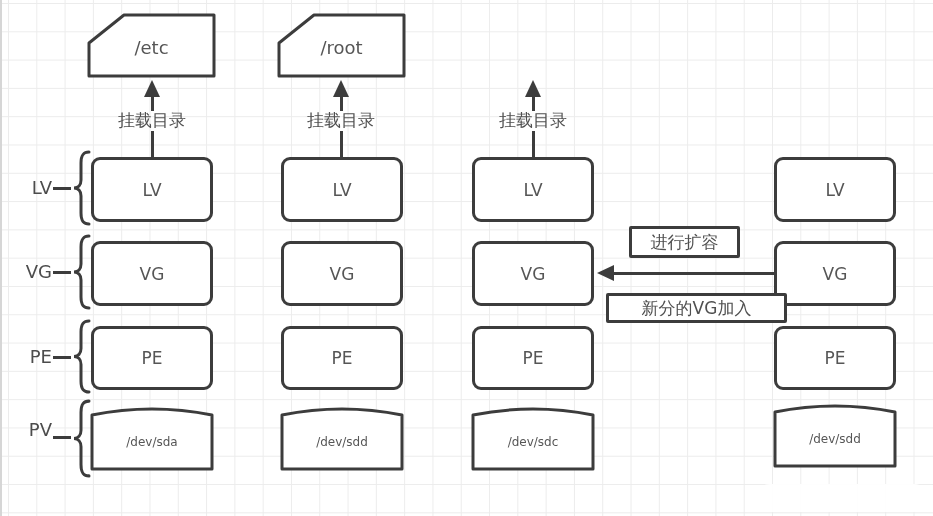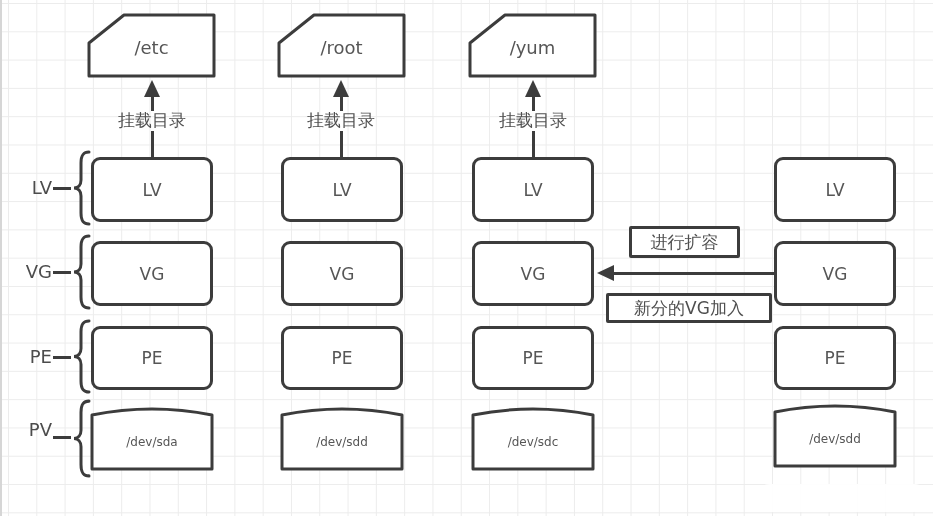--- a/index.html
+++ b/index.html
@@ -125,26 +125,20 @@
       <path d="M 38,2 L 128,2 L 128,63 L 3,63 L 3,30 Z" fill="#fff" stroke="#3c3c3c" stroke-width="3" stroke-linejoin="round"></path>
     </svg>
     <div class="folder-label">/root</div>
   </div>
   <div class="folder" style="left:86px">
     <svg width="131" height="66" viewBox="0 0 131 66">
       <path d="M 38,2 L 128,2 L 128,63 L 3,63 L 3,30 Z" fill="#fff" stroke="#3c3c3c" stroke-width="3" stroke-linejoin="round"></path>
     </svg>
     <div class="folder-label">/etc</div>
   </div>
-  <div class="folder" style="left:467px">
-    <svg width="131" height="66" viewBox="0 0 131 66">
-      <path d="M 38,2 L 128,2 L 128,63 L 3,63 L 3,30 Z" fill="#fff" stroke="#3c3c3c" stroke-width="3" stroke-linejoin="round"></path>
-    </svg>
-    <div class="folder-label">/yum</div>
-  </div>
 
   <div class="arrowhead-up" style="left:144px"></div>
   <div class="vline" style="left:151px;top:95px;height:16px"></div>
   <div class="mount-label" style="left:92px">挂载目录</div>
   <div class="vline" style="left:151px;top:131px;height:27px"></div>
 
   <div class="arrowhead-up" style="left:333px"></div>
   <div class="vline" style="left:340px;top:95px;height:16px"></div>
   <div class="mount-label" style="left:281px">挂载目录</div>
   <div class="vline" style="left:340px;top:131px;height:27px"></div>
@@ -191,16 +185,16 @@
     <svg width="124" height="70" viewBox="0 0 124 70">
       <path d="M 2,13 Q 62,1 122,13 L 122,67 L 2,67 Z" fill="#fff" stroke="#3c3c3c" stroke-width="3" stroke-linejoin="round"></path>
     </svg>
     <div class="pv-label">/dev/sdd</div>
   </div>
 
   <div class="hline" style="left:610px;top:272px;width:164px"></div>
   <div class="arrowhead-left" style="left:597px;top:265px"></div>
 
   <div class="ann" style="left:629px;top:226px;width:111px;height:32px">进行扩容</div>
-  <div class="ann" style="left:606px;top:293px;width:166px;height:30px">新分的VG加入</div>
+  <div class="ann" style="left:606px;top:293px;width:181px;height:30px">新分的VG加入</div>
 
   <div class="watermark"></div>
 </div>
 
 </body></html>

